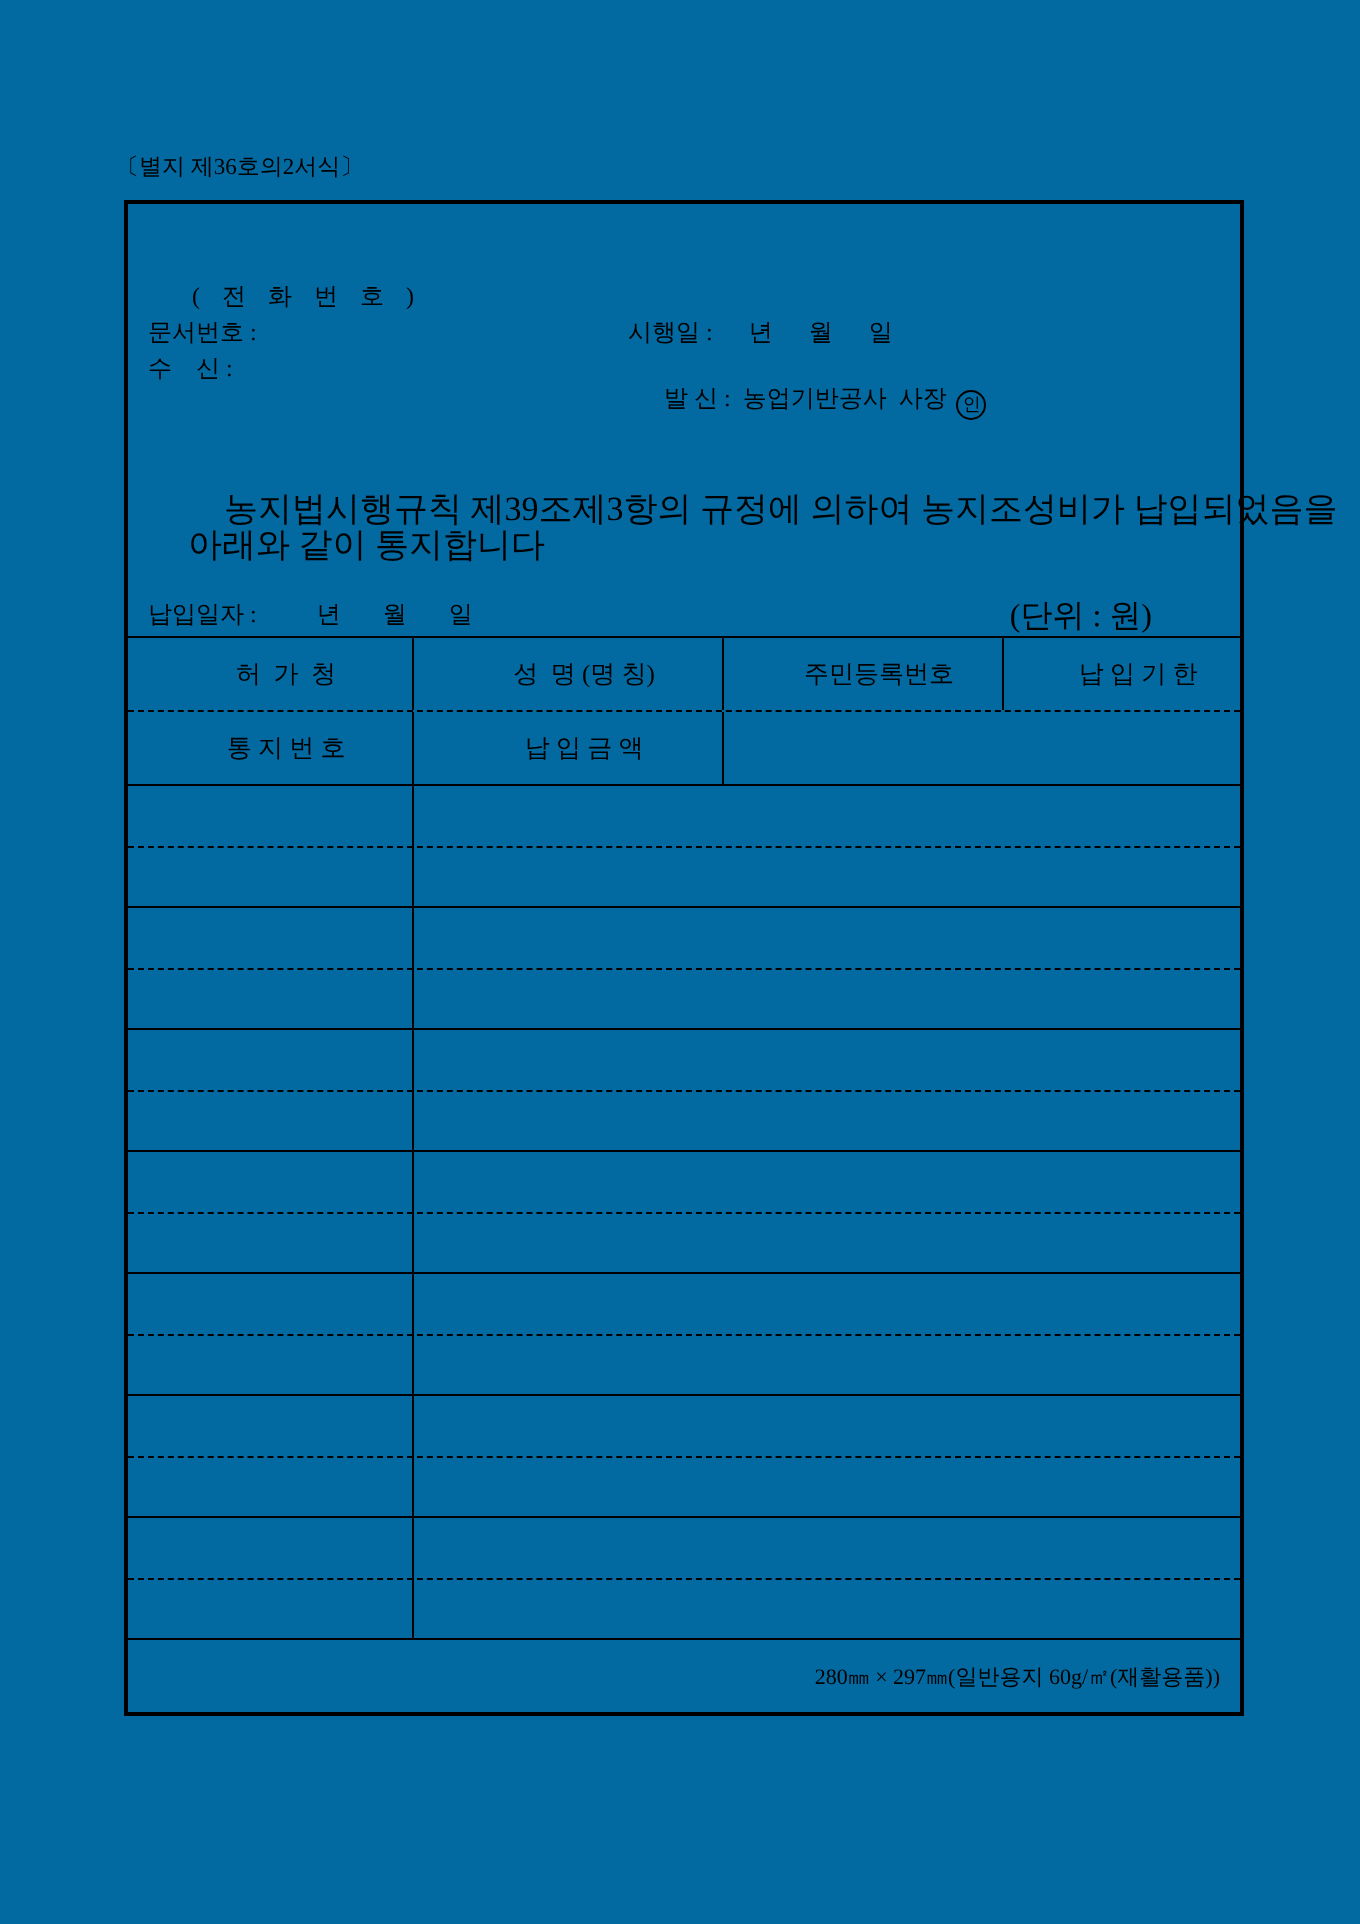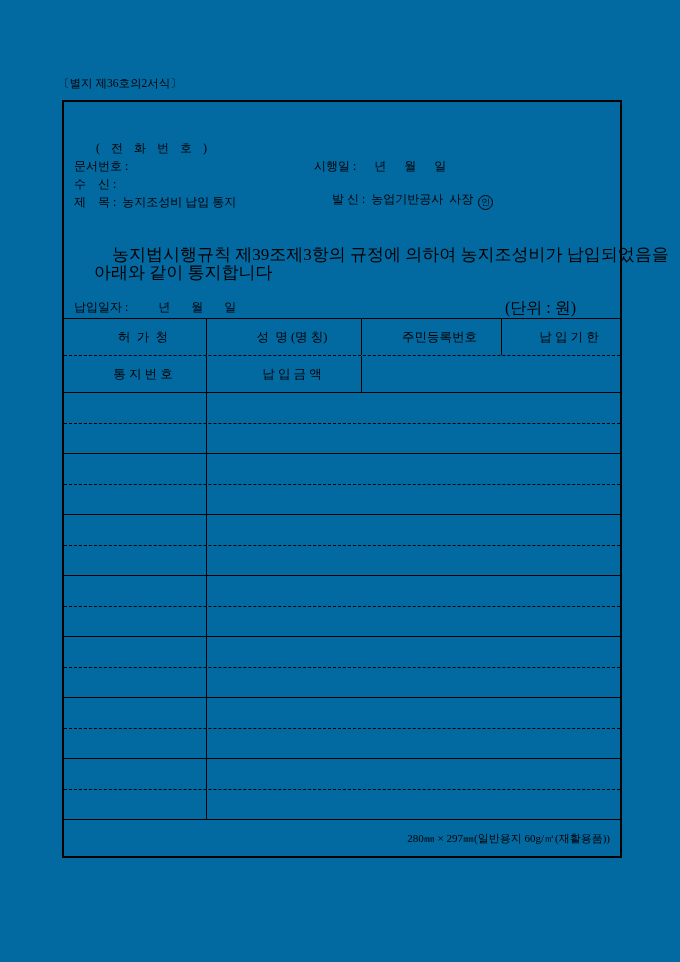--- a/index.html
+++ b/index.html
@@ -80,21 +80,20 @@
   <div class="box">
 
     <div class="subtitle pre">( 전 화 번 호 )</div>
 
     <div class="meta m-doc pre">문서번호 :</div>
     <div class="meta m-issue pre">시행일 :      년      월      일</div>
     <div class="meta m-recv pre">수    신 :</div>
     <div class="meta m-send pre">
       <span class="pre">발 신 :  농업기반공사  사장</span><span class="seal">인</span>
     </div>
-    <div class="meta m-subject pre">제    목 :  농지조성비 납입 통지</div>
 
     <div class="para p1 pre">농지법시행규칙 제39조제3항의 규정에 의하여 농지조성비가 납입되었음을</div>
     <div class="para p2 pre">아래와 같이 통지합니다</div>
 
     <div class="payline pre">납입일자 :          년       월       일</div>
     <div class="unitnote pre">(단위 : 원)</div>
 
     <div class="table">
 
       <div class="trow hrow1">

